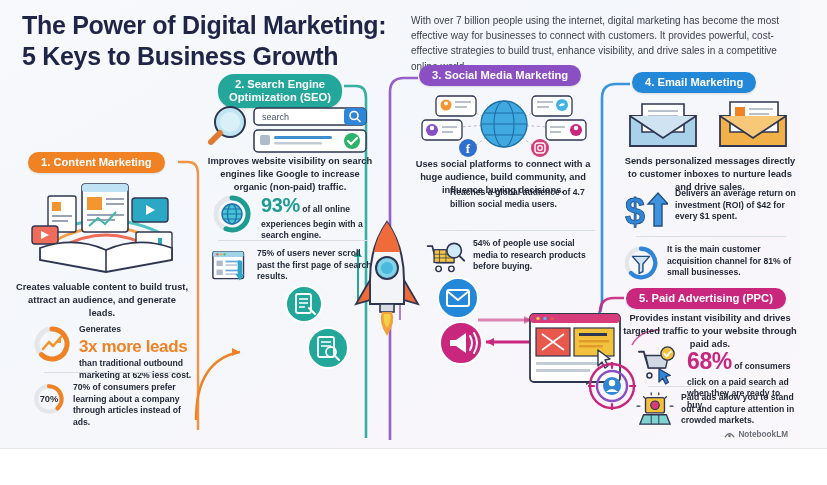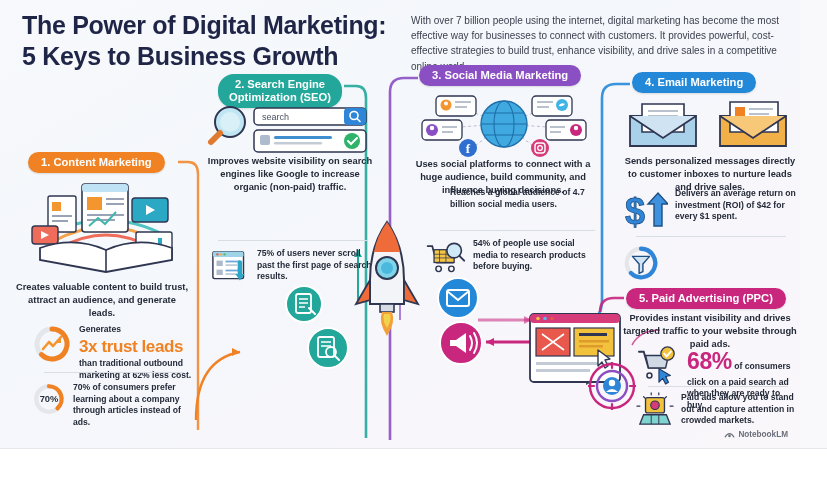--- a/index.html
+++ b/index.html
@@ -183,21 +183,21 @@
 
     <div class="stat" id="stat1a">
       <svg class="icon-slot" width="40" height="40" viewBox="0 0 40 40">
         <circle cx="20" cy="20" r="15" fill="none" stroke="#e4e6ea" stroke-width="5"></circle>
         <path d="M20 5 a15 15 0 1 1 -10.6 25.6" fill="none" stroke="#f08224" stroke-width="5" stroke-linecap="round"></path>
         <path d="M11 25 l6 -7 l4 4 l8 -9" fill="none" stroke="#f4962f" stroke-width="2.6" stroke-linecap="round" stroke-linejoin="round"></path>
         <path d="M29 13 l0 6 l-6 0 z" fill="#f4962f"></path>
       </svg>
       <div class="txt">
         <span>Generates</span><br>
-        <span class="big" style="color:#f08224">3x trust leads</span><br>
+        <span class="big" style="color:#f08224">3x more leads</span><br>
         <span>than traditional outbound marketing at 62% less cost.</span>
       </div>
     </div>
     <div class="divider" id="div1"></div>
     <div class="stat" id="stat1b">
       <svg class="icon-slot" width="34" height="34" viewBox="0 0 40 40">
         <circle cx="20" cy="20" r="15" fill="none" stroke="#e4e6ea" stroke-width="5"></circle>
         <path d="M20 5 a15 15 0 0 1 10 26" fill="none" stroke="#f08224" stroke-width="5" stroke-linecap="round"></path>
         <text x="20" y="24" font-size="11" font-weight="bold" text-anchor="middle" fill="#2a2f3d" font-family="Liberation Sans, sans-serif">70%</text>
       </svg>
@@ -216,20 +216,33 @@
       <rect x="50" y="30" width="112" height="22" rx="4" fill="#fff" stroke="#2f3651" stroke-width="1.5"></rect>
       <rect x="56" y="35" width="10" height="10" rx="2" fill="#aebbcd"></rect>
       <rect x="70" y="36" width="58" height="3" rx="1.5" fill="#3f8fd0"></rect>
       <rect x="70" y="42" width="48" height="2.5" rx="1.2" fill="#c3cbd6"></rect>
       <circle cx="148" cy="41" r="8" fill="#2fb36a"></circle>
       <path d="M144 41 l3 3 l6 -6" stroke="#fff" stroke-width="2" fill="none" stroke-linecap="round"></path>
     </svg>
 
     <div class="desc" id="desc2">Improves website visibility on search engines like Google to increase organic (non-paid) traffic.</div>
 
+    <div class="stat" id="stat2a">
+      <svg class="icon-slot" width="44" height="44" viewBox="0 0 44 44">
+        <circle cx="22" cy="22" r="16" fill="none" stroke="#e4e6ea" stroke-width="5"></circle>
+        <path d="M22 6 a16 16 0 1 1 -6 30.8" fill="none" stroke="#1f9c92" stroke-width="5" stroke-linecap="round"></path>
+        <circle cx="22" cy="22" r="10" fill="#46c3d6" stroke="#1f6fa8" stroke-width="1.4"></circle>
+        <ellipse cx="22" cy="22" rx="4.5" ry="10" fill="none" stroke="#1f6fa8" stroke-width="1.2"></ellipse>
+        <path d="M12 22 H32 M13.5 17 H30.5 M13.5 27 H30.5" stroke="#1f6fa8" stroke-width="1.1"></path>
+      </svg>
+      <div class="txt">
+        <span class="big" style="color:#1f9c92;font-size:20px">93%</span>
+        <span>of all online experiences begin with a search engine.</span>
+      </div>
+    </div>
     <div class="divider" id="div2"></div>
     <div class="stat" id="stat2b">
       <svg class="icon-slot" width="40" height="36" viewBox="0 0 44 40">
         <rect x="3" y="4" width="34" height="30" rx="2" fill="#fff" stroke="#2f3651" stroke-width="1.6"></rect>
         <rect x="3" y="4" width="34" height="6" rx="2" fill="#9fd3e8"></rect>
         <circle cx="8" cy="7" r="1.3" fill="#e8584d"></circle>
           <circle cx="12" cy="7" r="1.3" fill="#f2b33d"></circle>
           <circle cx="16" cy="7" r="1.3" fill="#4fbf6b"></circle>
         <rect x="7" y="14" width="7" height="6" fill="#aebbcd"></rect>
         <rect x="17" y="14" width="16" height="2" fill="#6ea8dd"></rect>
@@ -338,20 +351,21 @@
       </svg>
       <div class="txt">Delivers an average return on investment (ROI) of $42 for every $1 spent.</div>
     </div>
     <div class="divider" id="div4"></div>
     <div class="stat" id="stat4b">
       <svg class="icon-slot" width="38" height="38" viewBox="0 0 40 40">
         <circle cx="20" cy="20" r="15" fill="none" stroke="#e4e6ea" stroke-width="4.5"></circle>
         <path d="M20 5 a15 15 0 1 1 -10.6 25.6" fill="none" stroke="#2f86d8" stroke-width="4.5" stroke-linecap="round"></path>
         <path d="M11 13 h18 l-7 8 v8 l-4 2 v-10 z" fill="#cfe3f2" stroke="#1f4f82" stroke-width="1.5" stroke-linejoin="round"></path>
       </svg>
+      <div class="txt">It is the main customer acquisition channel for 81% of small businesses.</div>
     </div>
 
     <div class="desc" id="desc5">Provides instant visibility and drives targeted traffic to your website through paid ads.</div>
 
     <div class="stat" id="stat5a">
       <svg class="icon-slot" width="44" height="40" viewBox="0 0 46 42">
         <path d="M3 6 h5 l5 17 h17" fill="none" stroke="#2f3651" stroke-width="2" stroke-linecap="round"></path>
         <path d="M10 10 h24 l-3 13 h-18 z" fill="#cfd8e3" stroke="#2f3651" stroke-width="1.5"></path>
         <circle cx="14" cy="31" r="2.6" fill="none" stroke="#2f3651" stroke-width="1.6"></circle>
         <circle cx="29" cy="31" r="2.6" fill="none" stroke="#2f3651" stroke-width="1.6"></circle>

